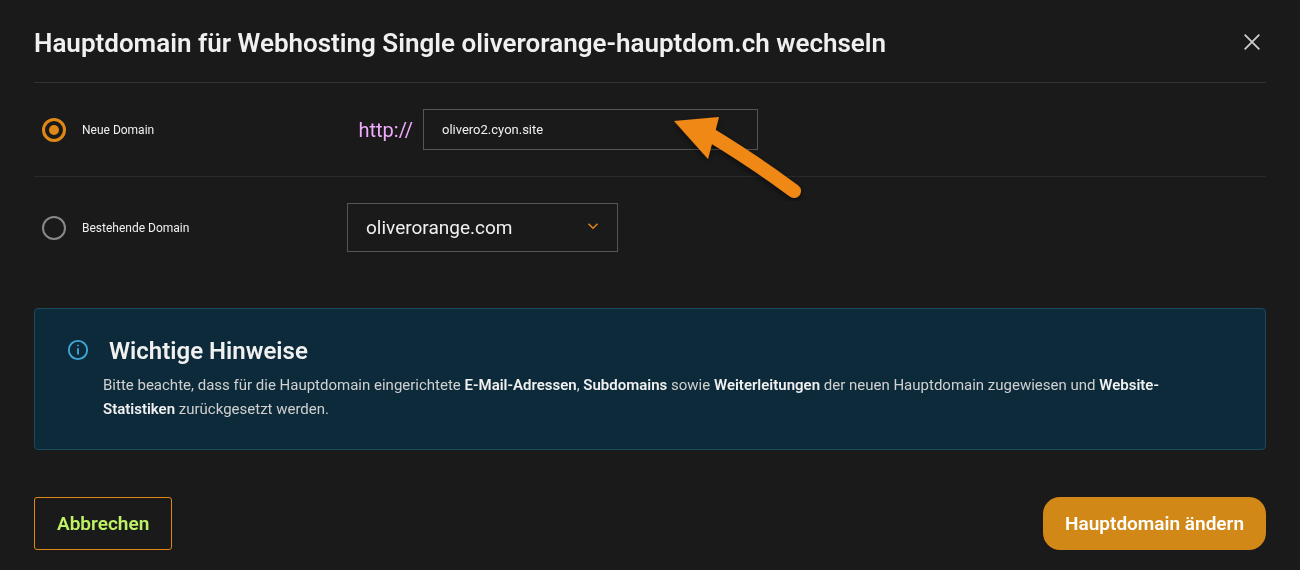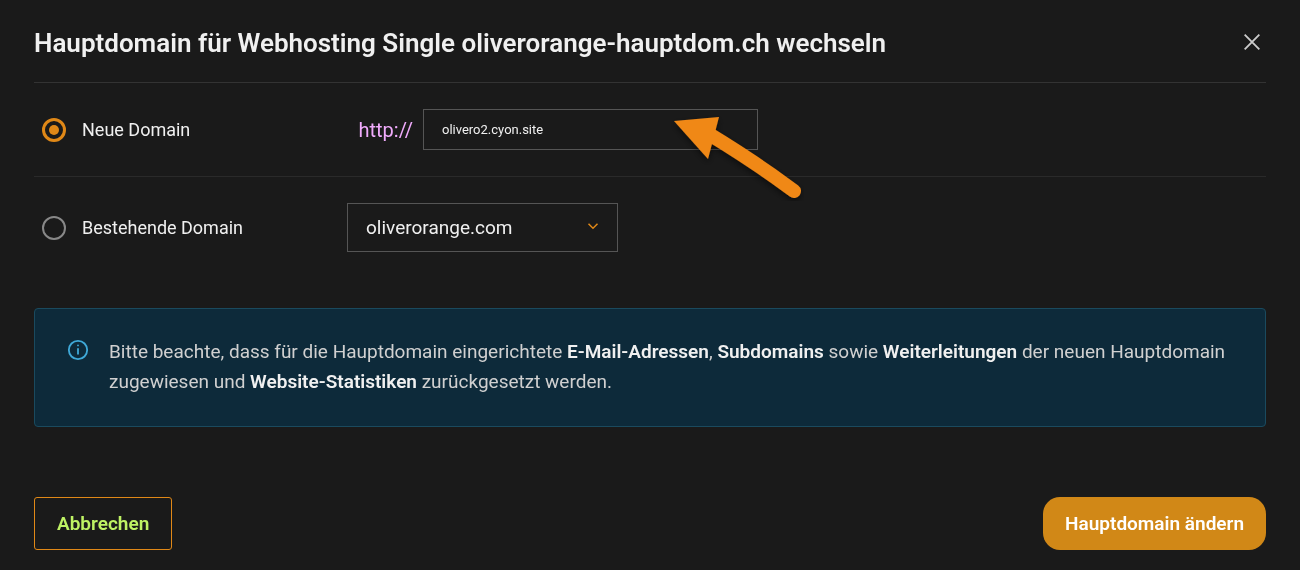--- a/index.html
+++ b/index.html
@@ -82,21 +82,21 @@
     background: #e08817;
     border-radius: 50%;
     top: 50%;
     left: 50%;
     transform: translate(-50%, -50%);
   }
   .radio.unselected {
     border: 2px solid #888;
   }
   .radio-text {
-    font-size: 18px;
+    font-size: 12px;
     color: #f0f0f0;
   }
   .prefix {
     font-size: 20px;
     color: #f0abfc;
     margin-right: 10px;
     width: 66px;
     text-align: right;
   }
   .text-input {
@@ -159,24 +159,24 @@
     height: 22px;
   }
   .info-title {
     font-size: 24px;
     font-weight: 600;
     color: #f0f0f0;
     margin-bottom: 8px;
     margin-left: 10px;
   }
   .info-body {
-    font-size: 19px;
+    font-size: 15px;
     color: #d0d0d0;
     line-height: 1.6;
-    margin-left: 10px;
+    margin-left: 4px;
   }
   .info-body strong {
     font-weight: 600;
     color: #f0f0f0;
   }
   .footer {
     margin-top: auto;
     display: flex;
     justify-content: space-between;
     padding-top: 30px;
@@ -256,20 +256,21 @@
   </div>
 
   <div class="info-box">
     <span class="info-icon">
       <svg viewBox="0 0 24 24" fill="none" stroke="#3fa9d8" stroke-width="2">
         <circle cx="12" cy="12" r="10"></circle>
         <line x1="12" y1="10" x2="12" y2="17"></line>
         <circle cx="12" cy="7" r="1" fill="#3fa9d8" stroke="none"></circle>
       </svg>
     </span>
+    <div class="info-title">Wichtige Hinweise</div>
     <div class="info-body">
       <span>Bitte beachte, dass für die Hauptdomain eingerichtete </span><strong>E-Mail-Adressen</strong><span>, </span><strong>Subdomains</strong><span> sowie </span><strong>Weiterleitungen</strong><span> der neuen Hauptdomain zugewiesen und </span><strong>Website-Statistiken</strong><span> zurückgesetzt werden.</span>
     </div>
   </div>
 
   <div class="footer">
     <button class="btn btn-cancel">Abbrechen</button>
     <button class="btn btn-primary">Hauptdomain ändern</button>
   </div>
 </div>

